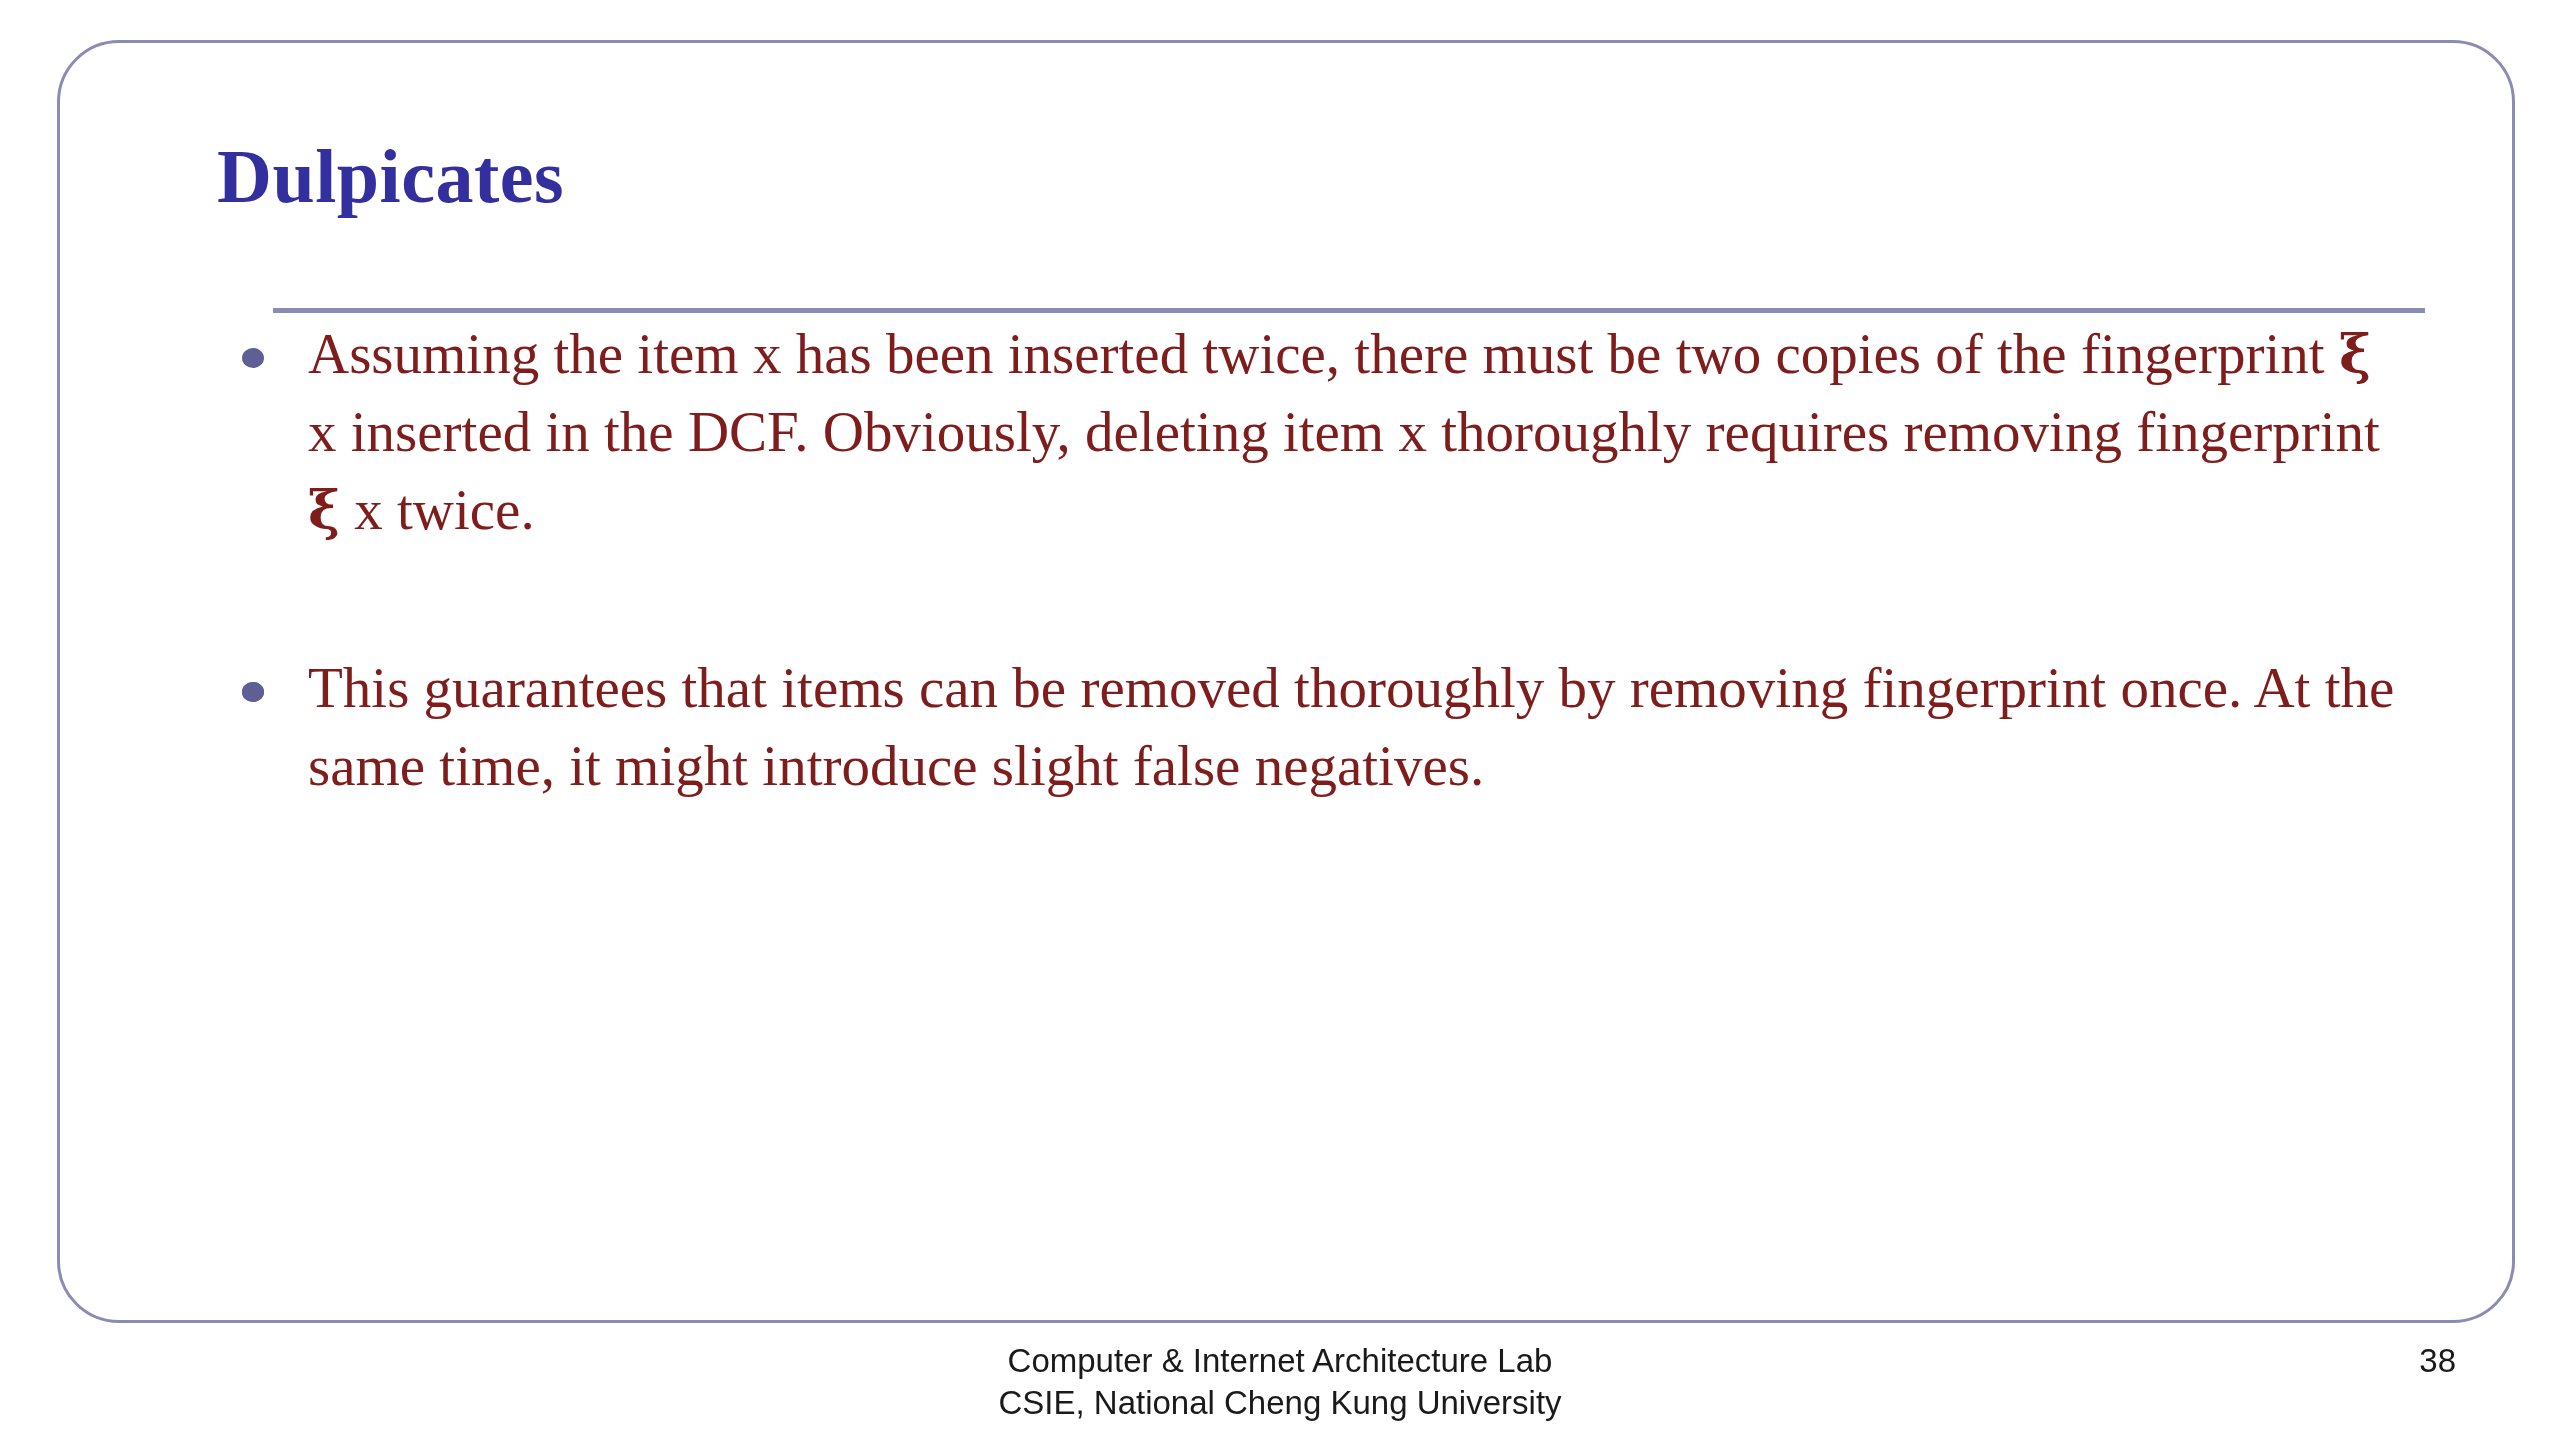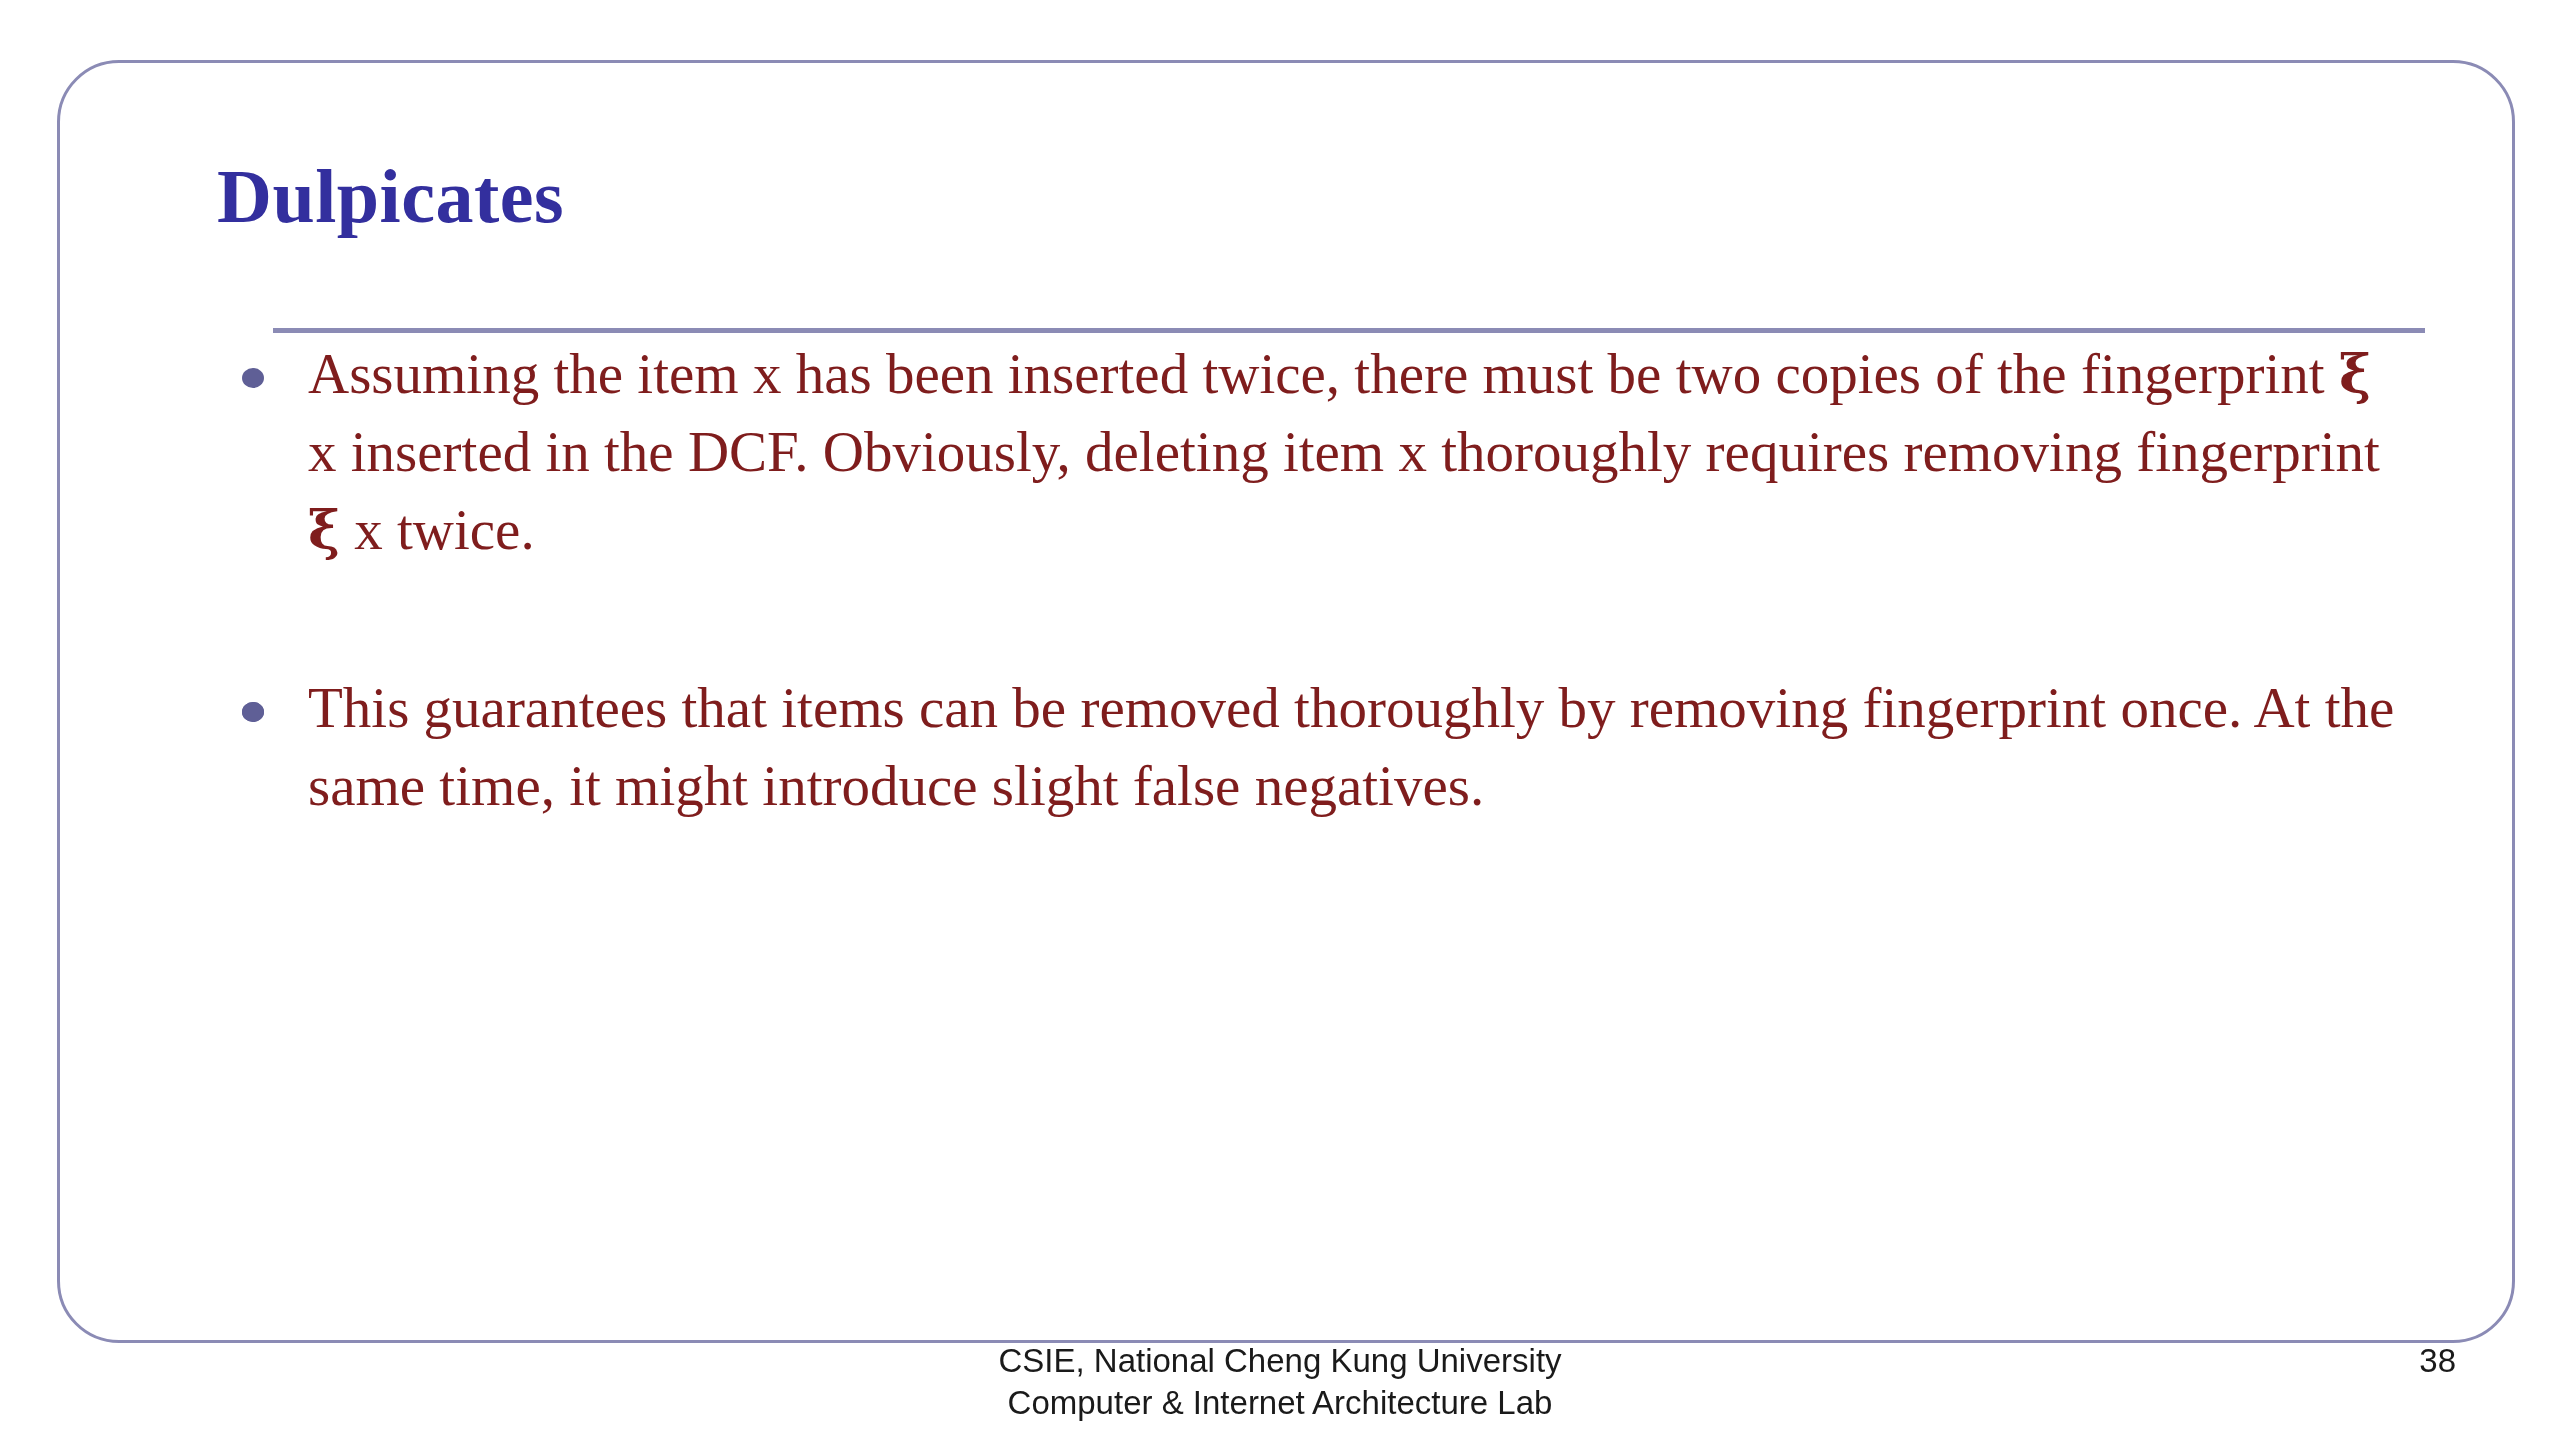--- a/index.html
+++ b/index.html
@@ -19,21 +19,20 @@
   
   .slide-frame {
     position: absolute;
     left: 57px;
     top: 40px;
     width: 2458px;
     height: 1283px;
     border: 3px solid #c4b5fd;
     border-radius: 62px;
     background: #ffffff;
-    margin-top: 20px;
   }
 
   
   .slide-title {
     position: absolute;
     left: 157px;
     top: 95px;
     font-size: 76px;
     line-height: 1.0;
     color: #332f9e;
@@ -138,17 +137,17 @@
 
     <div class="bullet-block">
       <span class="bullet-marker" style="background: rgb(95, 95, 150);"></span>
       <p class="bullet-text">This guarantees that items can be removed thoroughly by removing fingerprint once. At the same time, it might introduce slight false negatives.</p>
     </div>
 
   </div>
 </div>
 
 <div class="footer">
+  <span class="footer-line">Computer &amp; Internet Architecture Lab</span>
   <span class="footer-line">CSIE, National Cheng Kung University</span>
-  <span class="footer-line">Computer &amp; Internet Architecture Lab</span>
 </div>
 
 <div class="page-number">38</div>
 
 </body></html>

